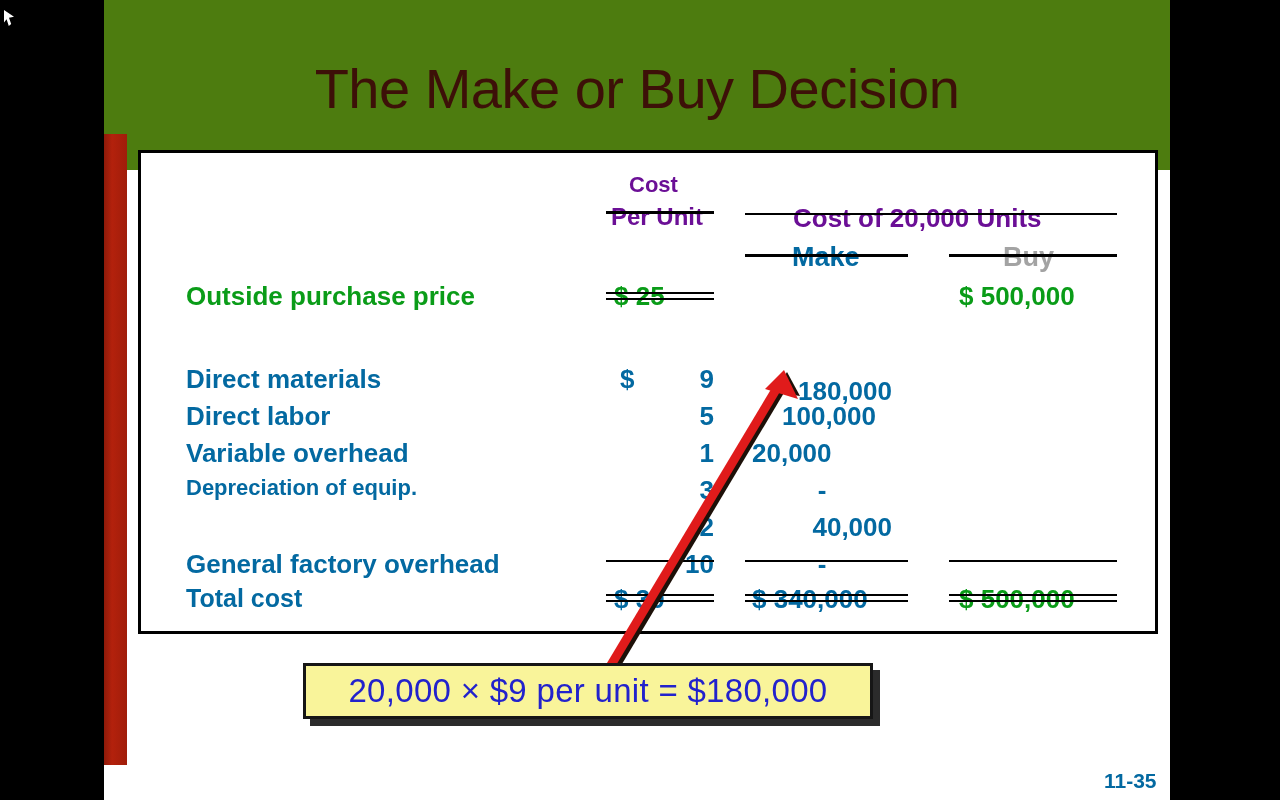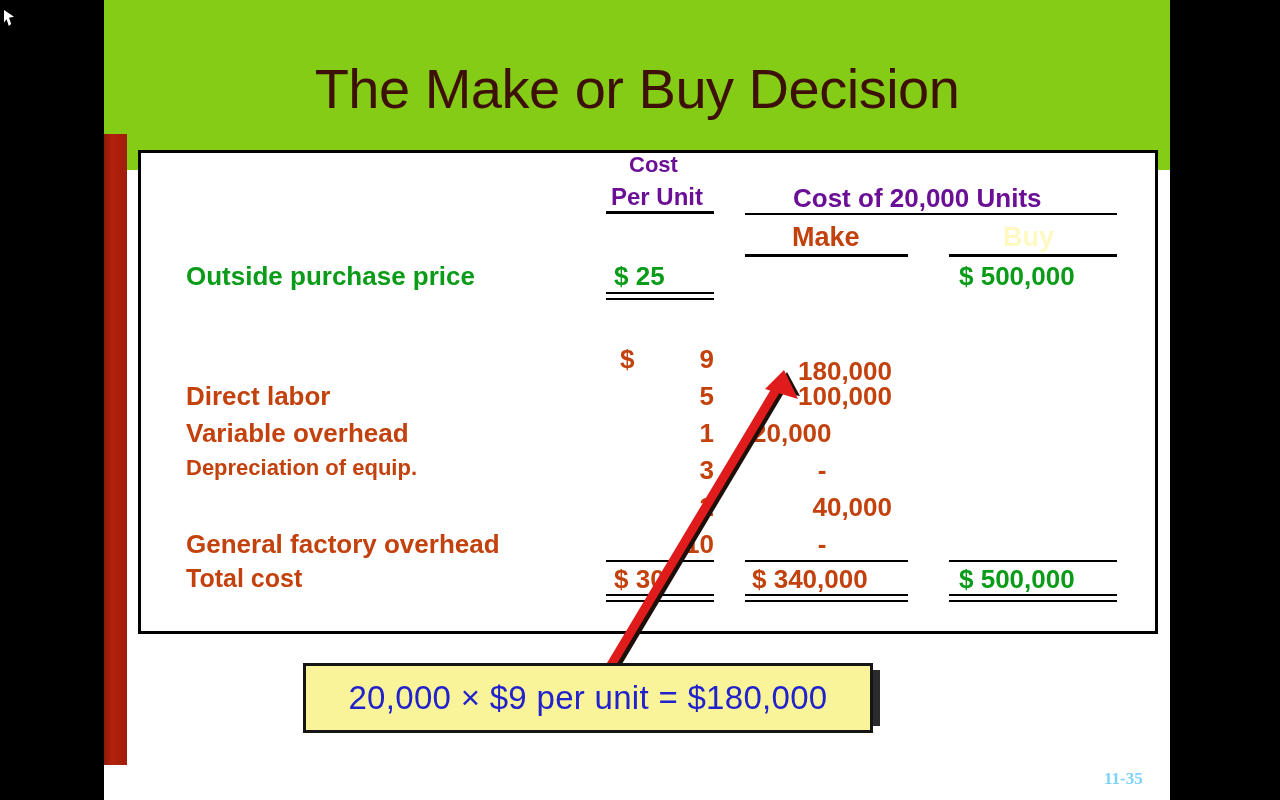--- a/index.html
+++ b/index.html
@@ -41,21 +41,21 @@
     background: #ffffff;
   }
 
   
   .title-banner {
     position: absolute;
     left: 104px;
     top: 0px;
     width: 1066px;
     height: 170px;
-    background: #84cc16;
+    background: #4d7c0f;
   }
   .title-text {
     position: absolute;
     left: 0;
     top: 56px;
     width: 1066px;
     text-align: center;
     font-size: 56px;
     font-weight: 400;
     color: #3d1008;
@@ -84,25 +84,26 @@
     background: #ffffff;
     box-sizing: border-box;
   }
 
   
   .cell {
     position: absolute;
     white-space: nowrap;
     font-family: "Liberation Sans", sans-serif;
     font-weight: bold;
+    margin-top: 20px;
   }
   .hdr-purple { color: #6b0f96; }
-  .c-navy     { color: #c2410c; }
+  .c-navy     { color: #0369a1; }
   .c-green    { color: #0a9c18; }
-  .c-darkgreen{ color: #fef9c3; }
+  .c-darkgreen{ color: #a3a3a3; }
 
   .rule {
     position: absolute;
     background: #000000;
     height: 3px;
   }
 
   
   .arrow-svg {
     position: absolute;
@@ -120,45 +121,45 @@
     top: 670px;
     width: 570px;
     height: 56px;
     background: #2b2b2b;
   }
   .callout {
     position: absolute;
     left: 303px;
     top: 663px;
     width: 570px;
-    height: 70px;
+    height: 56px;
     background: #f9f49a;
     border: 3px solid #161616;
     box-sizing: border-box;
     display: flex;
     align-items: center;
     justify-content: center;
   }
   .callout-text {
     font-size: 33px;
     color: #2222cc;
     font-family: "Liberation Sans", sans-serif;
     white-space: nowrap;
     letter-spacing: 0.3px;
   }
 
   
   .page-number {
     position: absolute;
     left: 1104px;
     top: 769px;
-    font-size: 17px;
+    font-size: 21px;
     font-weight: bold;
-    color: #7dd3fc;
-    font-family: Liberation Serif, serif;
+    color: #0369a1;
+    font-family: Liberation Sans, sans-serif;
   }
 
   
   .right-mask {
     position: absolute;
     left: 1170px;
     top: 0;
     width: 110px;
     height: 800px;
     background: #000000;
@@ -193,27 +194,28 @@
 
   <div class="cell c-darkgreen" style="left:1003px; top:222px; font-size:27px;">Buy</div>
   <div class="rule" style="left:949px; top:254px; width:168px;"></div>
 
   <div class="cell c-green" style="left:186px; top:261px; font-size:26px;">Outside purchase price</div>
   <div class="cell c-green" style="left:614px; top:261px; font-size:26px;">$  25</div>
   <div class="rule" style="left:606px; top:292px; width:108px; height:2px;"></div>
   <div class="rule" style="left:606px; top:298px; width:108px; height:2px;"></div>
   <div class="cell c-green" style="left:959px; top:261px; font-size:26px;">$  500,000</div>
 
+  <div class="cell c-navy" style="left:186px; top:344px; font-size:26px;">Direct materials</div>
   <div class="cell c-navy" style="left:620px; top:344px; font-size:26px;">$</div>
   <div class="cell c-navy" style="left:660px; top:344px; width:54px; text-align:right; font-size:26px;">9</div>
   <div class="cell c-navy" style="left:752px; top:356px; width:140px; text-align:right; font-size:26px;">180,000</div>
 
   <div class="cell c-navy" style="left:186px; top:381px; font-size:26px;">Direct labor</div>
   <div class="cell c-navy" style="left:660px; top:381px; width:54px; text-align:right; font-size:26px;">5</div>
-  <div class="cell c-navy" style="left:752px; top:381px; width:140px; text-align:right; font-size:26px;">100,000</div>
+  <div class="cell c-navy" style="left:736px; top:381px; width:140px; text-align:right; font-size:26px;">100,000</div>
 
   <div class="cell c-navy" style="left:186px; top:418px; font-size:26px;">Variable overhead</div>
   <div class="cell c-navy" style="left:660px; top:418px; width:54px; text-align:right; font-size:26px;">1</div>
   <div class="cell c-navy" style="left:752px; top:418px; width:140px; text-align:left; font-size:26px;">20,000</div>
 
   <div class="cell c-navy" style="left:186px; top:455px; font-size:22px;">Depreciation of equip.</div>
   <div class="cell c-navy" style="left:660px; top:455px; width:54px; text-align:right; font-size:26px;">3</div>
   <div class="cell c-navy" style="left:752px; top:455px; width:140px; text-align:center; font-size:26px;">-</div>
 
   <div class="cell c-navy" style="left:660px; top:492px; width:54px; text-align:right; font-size:26px;">2</div>

